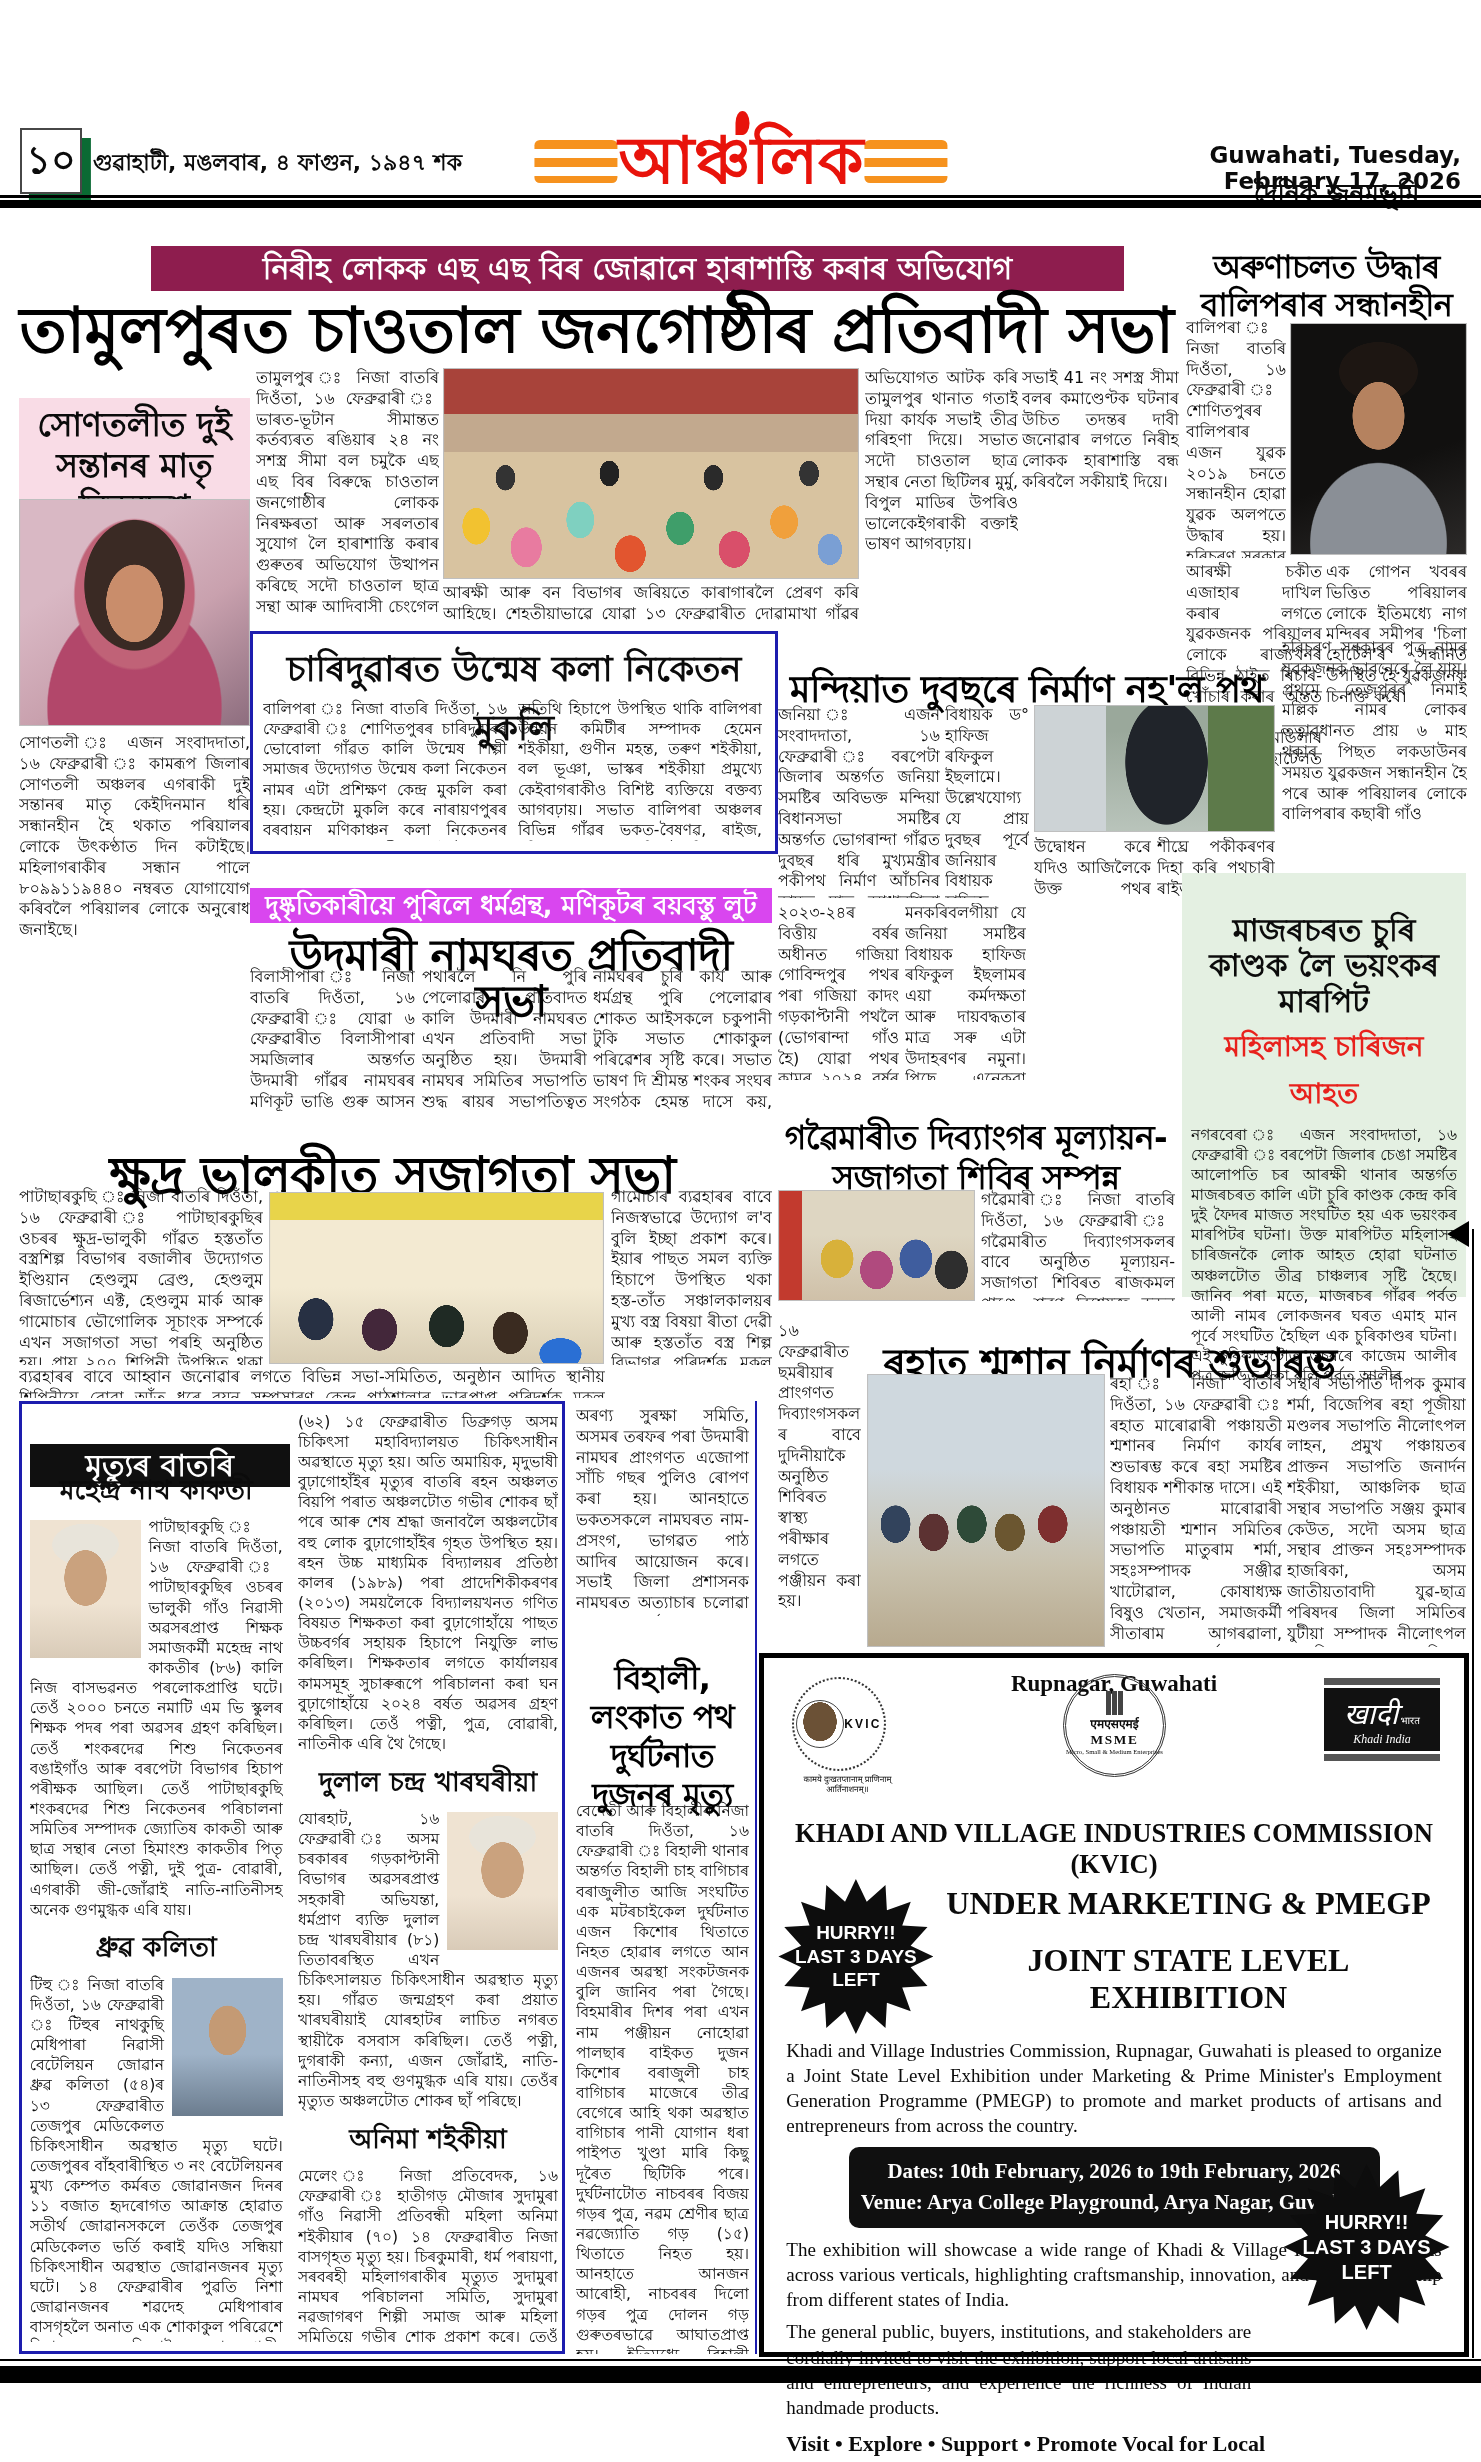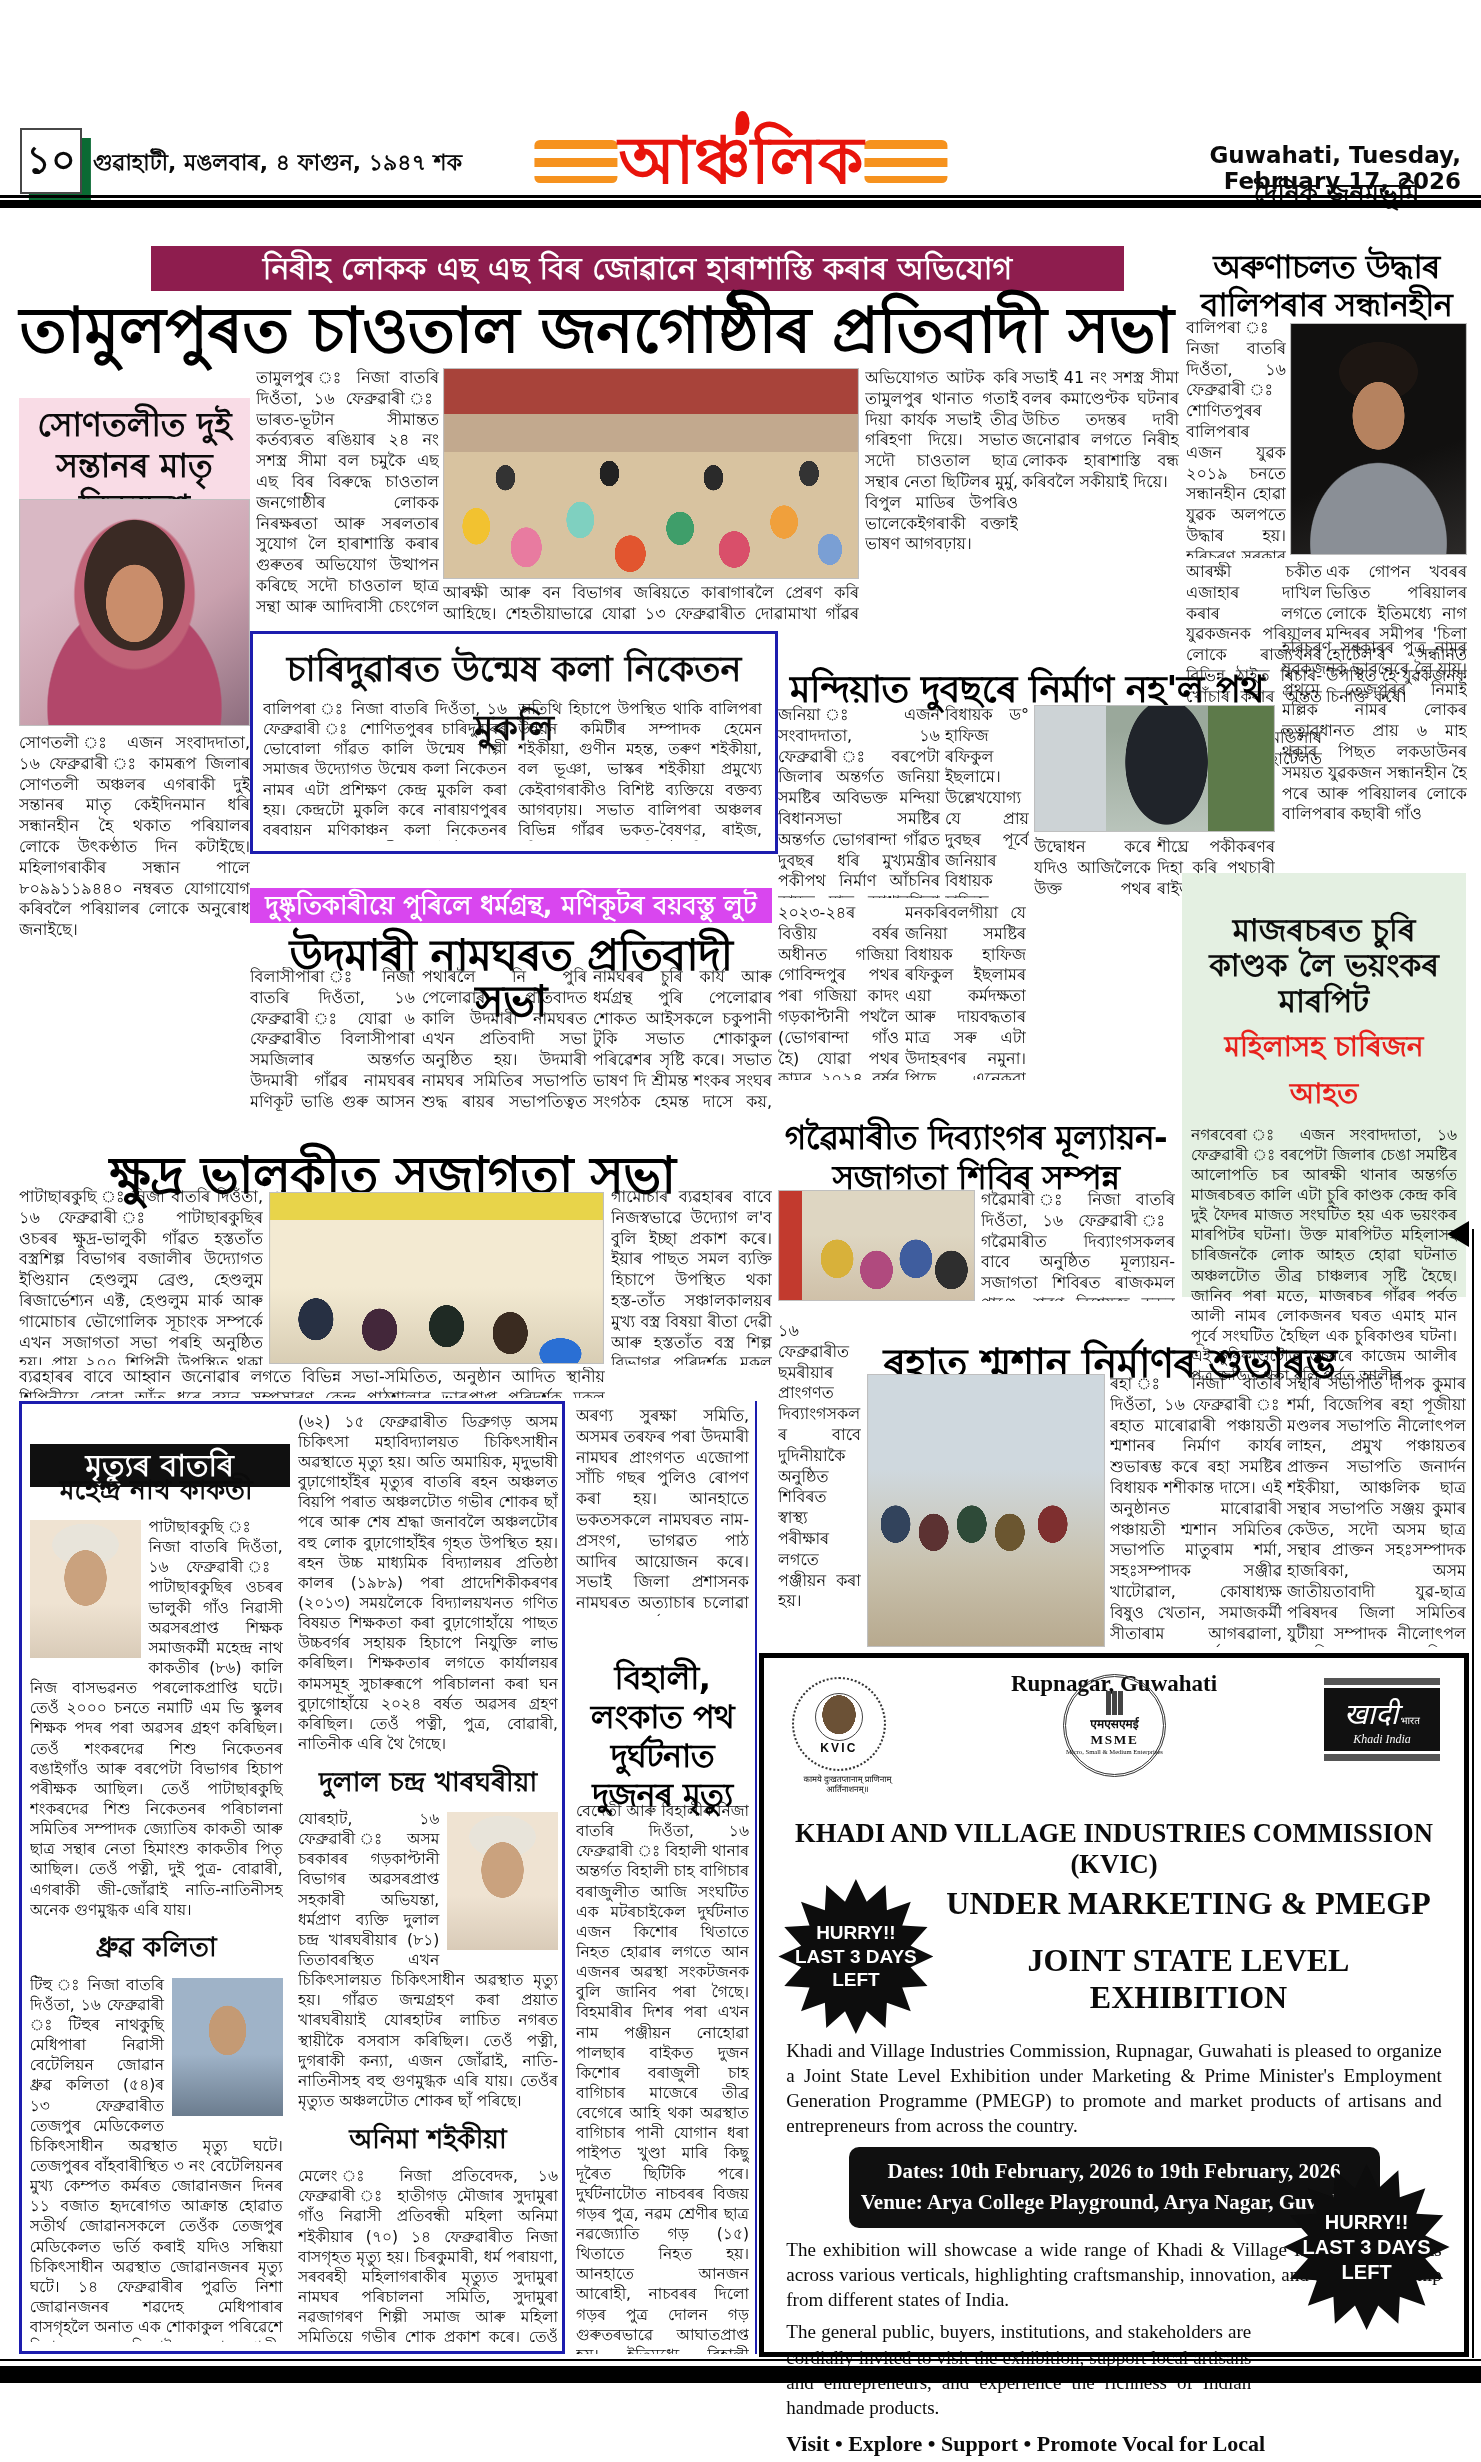--- a/index.html
+++ b/index.html
@@ -205,21 +205,21 @@
     </div>
   </div>
 
   <div class="col" style="left:576px;top:1406px;width:173px;height:210px;">অৰণ্য সুৰক্ষা সমিতি, অসমৰ তৰফৰ পৰা উদমাৰী নামঘৰ প্ৰাংগণত এজোপা সাঁচি গছৰ পুলিও ৰোপণ কৰা হয়। আনহাতে ভকতসকলে নামঘৰত নাম-প্ৰসংগ, ভাগৱত পাঠ আদিৰ আয়োজন কৰে। সভাই জিলা প্ৰশাসনক নামঘৰত অত্যাচাৰ চলোৱা আৰু ধৰ্মগ্ৰন্থ পোৰা অপৰাধীক অনতিপলমে কৰায়ত্ত কৰি দৃষ্টান্তমূলক শাস্তি প্ৰদানৰ দাবী জনায়।</div>
   <div class="hl center" style="left:576px;top:1627px;width:173px;font-size:32px;line-height:1.22;">বিহালী, লংকাত পথ দুৰ্ঘটনাত দুজনৰ মৃত্যু</div>
   <div class="col" style="left:576px;top:1801px;width:173px;height:553px;font-size:15.5px;">বেদেতী আৰু বিহালীৰ নিজা বাতৰি দিওঁতা, ১৬ ফেব্ৰুৱাৰী ঃ বিহালী থানাৰ অন্তৰ্গত বিহালী চাহ বাগিচাৰ বৰাজুলীত আজি সংঘটিত এক মটৰচাইকেল দুৰ্ঘটনাত এজন কিশোৰ থিতাতে নিহত হোৱাৰ লগতে আন এজনৰ অৱস্থা সংকটজনক বুলি জানিব পৰা গৈছে। বিহমাৰীৰ দিশৰ পৰা এখন নাম পঞ্জীয়ন নোহোৱা পালছাৰ বাইকত দুজন কিশোৰ বৰাজুলী চাহ বাগিচাৰ মাজেৰে তীব্ৰ বেগেৰে আহি থকা অৱস্থাত বাগিচাৰ পানী যোগান ধৰা পাইপত খুণ্ডা মাৰি কিছু দূৰৈত ছিটিকি পৰে। দুৰ্ঘটনাটোত নাচবৰৰ বিজয় গড়ৰ পুত্ৰ, নৱম শ্ৰেণীৰ ছাত্ৰ নৱজ্যোতি গড় (১৫) থিতাতে নিহত হয়। আনহাতে আনজন আৰোহী, নাচবৰৰ দিলো গড়ৰ পুত্ৰ দোলন গড় গুৰুতৰভাৱে আঘাতপ্ৰাপ্ত হয়। ইতিমধ্যে বিহালী আৰক্ষীয়ে ঘটনাস্থলীত উপস্থিত হৈ মৃতদেহ মৰণোত্তৰ পৰীক্ষাৰ বাবে প্ৰেৰণ কৰাৰ লগতে দোলন গড়ক তেজপুৰ চিকিৎসা মহাবিদ্যালয়লৈ প্ৰেৰণ কৰে। ■ লংকাৰ নিজা বাতৰি দিওঁতা ঃ আজি পুৱা লংকা ৰে'ল ষ্টেছনৰ সমীপত ৰে'ল আৰক্ষী উপস্থিত হৈ উদ্ধাৰ কৰে ৰে'ল আলিৰ কাষত পৰি থকা এটা মৃতদেহ। তেজেৰে লুটুৰি-পুটুৰি হৈ থকা মৃতদেহটোৰ মূৰত আঘাতৰ চিহ্ন আছিল। মৃতদেহটো উৎপল আচাৰ্যী বুলি চিনাক্ত হৈছে। লংকাৰ ৪নং ৱাৰ্ডৰ বাসিন্দা লোকজনে দেওবাৰে সন্ধিয়া ঘৰৰ পৰা ওলাই আহিছিল বুলি পৰিয়ালৰ লোকে জানিবলৈ দিছে। নিচাসক্ত লোকজনৰ ৰে'লৰ খুন্দাত মৃত্যু হোৱা বুলি স্থানীয় ৰাইজে সন্দেহ প্ৰকাশ কৰিছে।</div>
   <div class="abs" style="left:755px;top:1401px;width:1.7px;height:953px;background:#1d1dae;"></div>
 
   <div id="ad">
 
-    <div style="position:absolute;left:28px;top:19px;width:94px;height:94px;border-radius:50%;border:2.8px dotted #333;box-sizing:border-box;display:flex;flex-direction:column;align-items:center;justify-content:center;">
+    <div style="position:absolute;left:28px;top:19px;width:94px;height:94px;border-radius:50%;border:2.8px dotted #333;box-sizing:border-box;display:flex;flex-direction:row;align-items:center;justify-content:center;">
       <div style="width:46px;height:46px;background:radial-gradient(60% 70% at 50% 45%,#6b5136 0 60%,transparent 61%),#fff;border-radius:50%;border:1.7px solid #444;"></div>
       <div style="font-family:'Liberation Sans',sans-serif;font-weight:900;font-size:12px;letter-spacing:2.2px;">KVIC</div>
     </div>
     <div style="position:absolute;left:28px;top:117px;width:111px;text-align:center;font-size:8.3px;line-height:1.25;">कामये दुःखतप्तानाम् प्राणिनाम् आर्तिनाशनम्॥</div>
 
     <div style="position:absolute;left:299px;top:15.5px;width:103px;height:103px;border-radius:50%;border:3.3px double #333;box-sizing:border-box;text-align:center;padding-top:14.4px;">
       <div style="width:16.6px;height:24px;margin:0 auto;background:linear-gradient(90deg,#444 0 30%,transparent 30% 36%,#444 36% 64%,transparent 64% 70%,#444 70%);"></div>
       <div style="font-size:12px;font-weight:700;">एमएसएमई</div>
       <div style="font-size:13.3px;font-weight:900;letter-spacing:1.7px;">MSME</div>
       <div style="font-size:6.6px;">Micro, Small &amp; Medium Enterprises</div>

